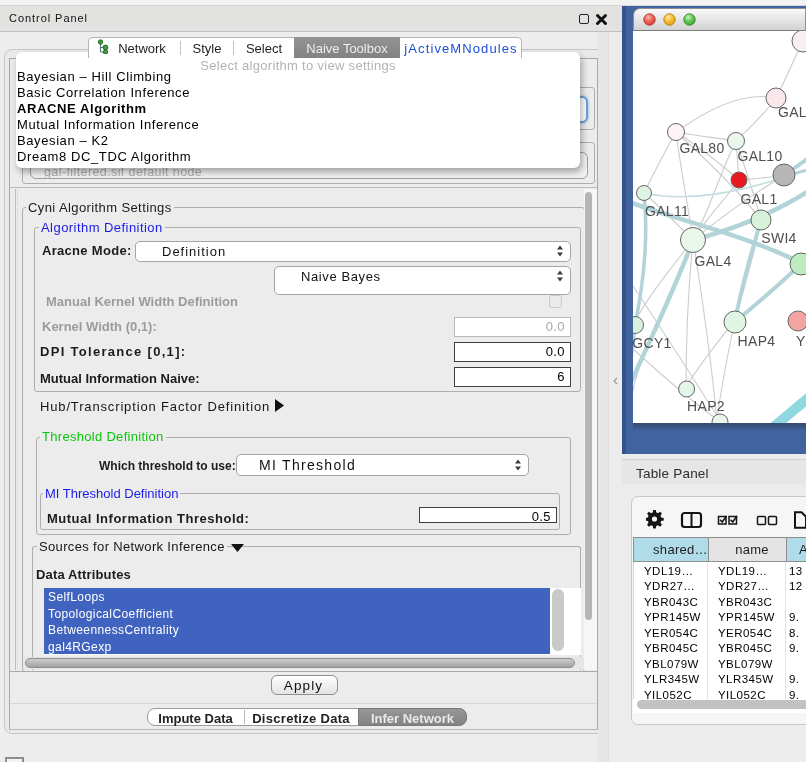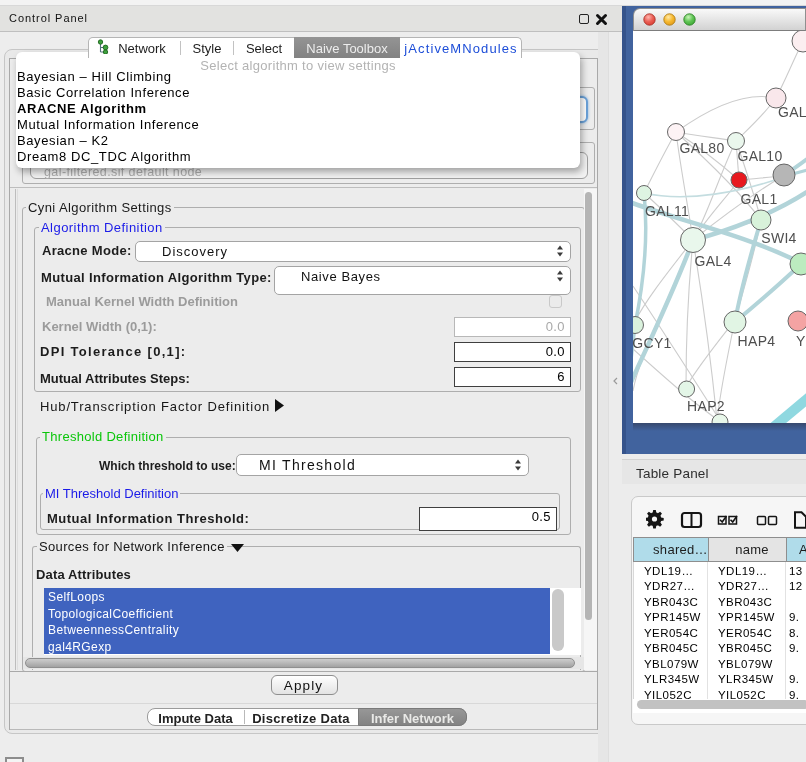--- a/index.html
+++ b/index.html
@@ -39,43 +39,42 @@
 
 <div style="left:10px;top:187px;width:587px;height:1px;background:#bdbdbd;"></div>
 
 <div class="gbox" style="left:22px;top:207px;width:563px;height:465px;"></div>
 <div class="gtitle" style="left:26px;top:201px;font-size:13px;color:#1a1a1a;letter-spacing:0.4px;">Cyni Algorithm Settings</div>
 
 <div class="gbox" style="left:34px;top:227px;width:547px;height:165px;"></div>
 <div class="gtitle" style="left:39px;top:221px;color:#1b1be8;letter-spacing:0.45px;">Algorithm Definition</div>
 
 <div class="lbl" style="left:42px;top:243px;letter-spacing:0.3px;">Aracne Mode:</div>
-<div class="combo" style="left:135px;top:241px;width:436px;height:21px;padding-left:26px;letter-spacing:1.0px;">Discovery</div>
+<div class="combo" style="left:135px;top:241px;width:436px;height:21px;padding-left:26px;letter-spacing:1.0px;">Definition</div>
 <svg style="left:556px;top:245px;" width="8" height="12" viewBox="0 0 8 12">
  <path d="M4 0.5 L7 4.5 H1 Z" fill="#3a3a3a"></path>
       <path d="M4 11.5 L7 7.5 H1 Z" fill="#3a3a3a"></path>
     </svg>
 
-<div class="lbl" style="left:41px;top:270px;letter-spacing:0.35px;">Mutual Information Algorithm Type:</div>
 <div class="combo" style="left:274px;top:266px;width:297px;height:29px;padding-left:26px;letter-spacing:0.6px;">Naive Bayes</div>
 <svg style="left:556px;top:270px;" width="8" height="12" viewBox="0 0 8 12">
  <path d="M4 0.5 L7 4.5 H1 Z" fill="#3a3a3a"></path>
       <path d="M4 11.5 L7 7.5 H1 Z" fill="#3a3a3a"></path>
     </svg>
 
 <div class="lbl dis" style="left:46px;top:294px;">Manual Kernel Width Definition</div>
 <div style="left:549px;top:295px;width:13px;height:13px;background:#ebebeb;border:1px solid #c9c9c9;border-radius:3px;"></div>
 
 <div class="lbl dis" style="left:42px;top:319px;">Kernel Width (0,1):</div>
 <div class="field" style="left:454px;top:317px;width:117px;height:20px;border:1px solid #b8b8b8;color:#a9a9a9;">0.0</div>
 
 <div class="lbl" style="left:40px;top:344px;letter-spacing:1.3px;">DPI Tolerance [0,1]:</div>
 <div class="field" style="left:454px;top:342px;width:117px;height:20px;border:1px solid #3f3f3f;color:#000;">0.0</div>
 
-<div class="lbl" style="left:40px;top:371px;">Mutual Attributes Steps:</div>
+<div class="lbl" style="left:40px;top:371px;">Mutual Information Naive:</div>
 <div class="field" style="left:454px;top:367px;width:117px;height:20px;border:1px solid #3f3f3f;color:#000;">6</div>
 
 <div style="left:40px;top:399px;font-size:13px;color:#161616;letter-spacing:0.85px;">Hub/Transcription Factor Definition</div>
 <svg style="left:274px;top:399px;" width="11" height="13" viewBox="0 0 11 13">
  <path d="M1 0 L10 6.5 L1 13 Z" fill="#111"></path>
     </svg>
 
 <div class="gbox" style="left:36px;top:437px;width:535px;height:98px;"></div>
 <div class="gtitle" style="left:40px;top:430px;color:#0ac60a;letter-spacing:0.3px;">Threshold Definition</div>
 
@@ -83,21 +82,21 @@
 <div class="combo" style="left:236px;top:454px;width:293px;height:22px;padding-left:22px;line-height:20px;font-size:14px;letter-spacing:1.3px;">MI Threshold</div>
 <svg style="left:514px;top:459px;" width="8" height="12" viewBox="0 0 8 12">
  <path d="M4 0.5 L7 4.5 H1 Z" fill="#3a3a3a"></path>
       <path d="M4 11.5 L7 7.5 H1 Z" fill="#3a3a3a"></path>
     </svg>
 
 <div class="gbox" style="left:40px;top:493px;width:520px;height:37px;"></div>
 <div class="gtitle" style="left:43px;top:487px;color:#1b1be8;">MI Threshold Definition</div>
 
 <div class="lbl" style="left:47px;top:511px;letter-spacing:0.5px;">Mutual Information Threshold:</div>
-<div class="field" style="left:419px;top:507px;width:138px;height:24px;border:1px solid #3f3f3f;color:#000;">0.5</div>
+<div class="field" style="left:419px;top:507px;width:138px;height:16px;border:1px solid #3f3f3f;color:#000;">0.5</div>
 
 <div class="gbox" style="left:32px;top:546px;width:549px;height:124px;border-bottom:none;border-bottom-left-radius:0;border-bottom-right-radius:0;"></div>
 <div class="gtitle" style="left:37px;top:540px;font-size:13px;color:#161616;letter-spacing:0.35px;">Sources for Network Inference</div>
 <svg style="left:231px;top:543px;" width="13" height="10" viewBox="0 0 13 10">
  <path d="M0 1 L13 1 L6.5 9 Z" fill="#111"></path>
     </svg>
 
 <div class="lbl" style="left:36px;top:567px;letter-spacing:0.15px;">Data Attributes</div>
 
 <div style="left:44px;top:588px;width:537px;height:67px;background:#fff;"></div>

